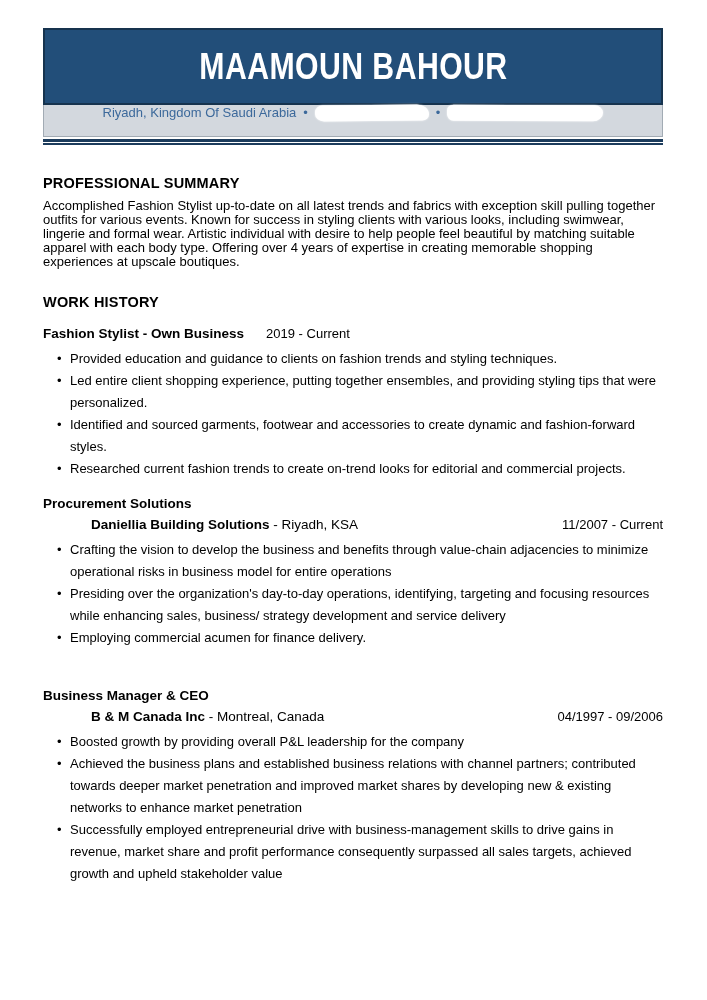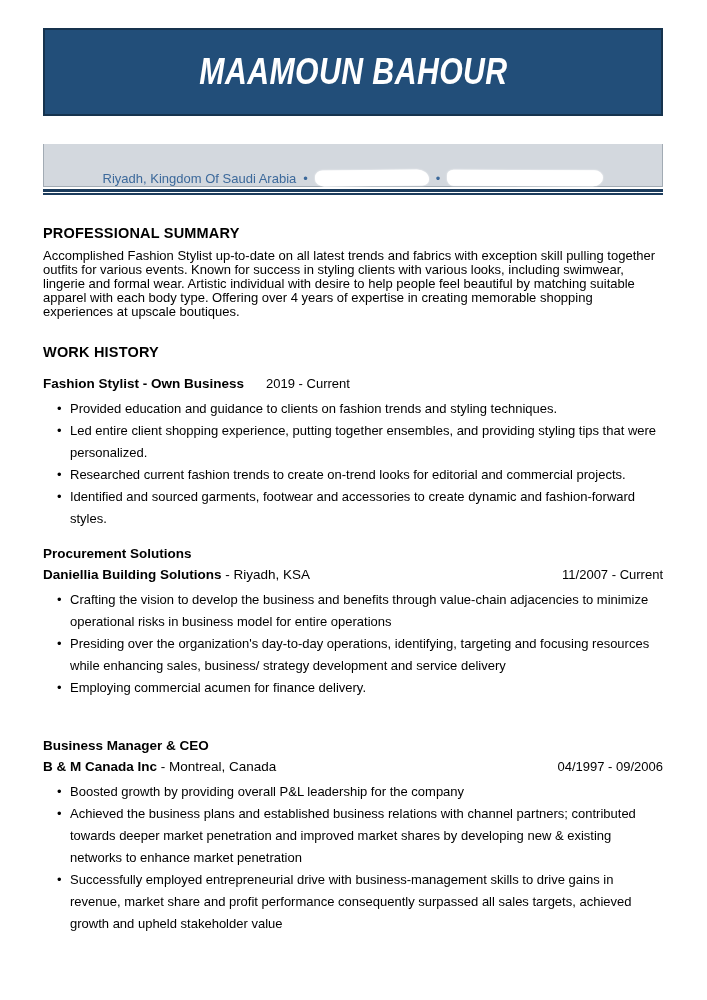--- a/index.html
+++ b/index.html
@@ -10,44 +10,43 @@
     font-family: "Liberation Sans", sans-serif;
     color: #000;
     overflow: hidden;
   }
   .page { padding: 28px 44px 0 43px; }
 
   
   .banner {
     background: var(--banner, #224e79);
     border: 2px solid var(--banner-border, #16334e);
-    height: 88px;
-    display: flex; align-items: center; justify-content: center; font-style: italic;
+    height: 77px;
+    display: flex; align-items: center; justify-content: center;
   }
   .banner-title {
     color: #ffffff;
     font-weight: bold;
     font-size: 36px;
     letter-spacing: 0.5px;
     white-space: nowrap;
     display: inline-block;
     transform: scaleX(0.84);
   }
 
   
   .contact-strip {
     background: var(--strip-bg, #d3d8de);
     border: 1px solid #a2abb4;
     border-top: none;
-    height: 43px;
-    display: flex; align-items: flex-end; justify-content: center;
+    height: 32px;
+    display: flex; align-items: flex-start; justify-content: center;
     gap: 7px;
     color: var(--contact-text, #3c699b);
     font-size: 13px;
-    margin-top: 28px;
   }
   .redact {
     background: #ffffff;
     height: 16px;
     box-shadow: 0 0 2px rgba(255,255,255,0.9);
   }
   .redact.r1 { width: 114px; border-radius: 10px 16px 9px 12px / 9px 13px 8px 10px; transform: rotate(-0.6deg); }
   .redact.r2 { width: 156px; border-radius: 9px 12px 14px 9px / 8px 10px 12px 9px; transform: rotate(0.3deg); }
 
   
@@ -73,21 +72,21 @@
 
   .job { margin-top: 13px; }
   .job:last-child { margin-top: 36px; }
 
   .job-title-line { font-size: 13.5px; line-height: 21px; }
   .job-title { font-weight: bold; }
   .inline-dates { margin-left: 22px; font-weight: normal; font-size: 13px; }
 
   .company-line {
     display: flex; justify-content: space-between; align-items: baseline;
-    font-size: 13.5px; line-height: 21px;
+    font-size: 13.5px; line-height: 21px; margin-left: 48px;
   }
   .company-name { font-weight: bold; }
   .company-location { font-weight: normal; white-space: pre; }
   .job-dates { font-weight: normal; font-size: 13px; }
 
   ul.bullets {
     list-style: none;
     margin: 4px 0 0 0;
     padding: 0;
     font-size: 13px;
@@ -130,22 +129,22 @@
     </div>
 
     <div class="work-history">
       <div class="section-heading">WORK HISTORY</div>
       <div id="jobs">
           <div class="job">
             <div class="job-title-line"><span class="job-title">Fashion Stylist - Own Business</span><span class="inline-dates">2019 - Current</span></div>
             <ul class="bullets">
               <li>Provided education and guidance to clients on fashion trends and styling techniques.</li>
               <li>Led entire client shopping experience, putting together ensembles, and providing styling tips that were personalized.</li>
+              <li>Identified and sourced garments, footwear and accessories to create dynamic and fashion-forward styles.</li>
               <li>Researched current fashion trends to create on-trend looks for editorial and commercial projects.</li>
-              <li>Identified and sourced garments, footwear and accessories to create dynamic and fashion-forward styles.</li>
             </ul>
           </div>
           <div class="job">
             <div class="job-title-line"><span class="job-title">Procurement Solutions</span></div>
             <div class="company-line">
               <span><span class="company-name">Daniellia Building Solutions</span><span class="company-location"> - Riyadh, KSA</span></span>
               <span class="job-dates">11/2007 - Current</span>
             </div>
             <ul class="bullets">
               <li>Crafting the vision to develop the business and benefits through value-chain adjacencies to minimize operational risks in business model for entire operations</li>

